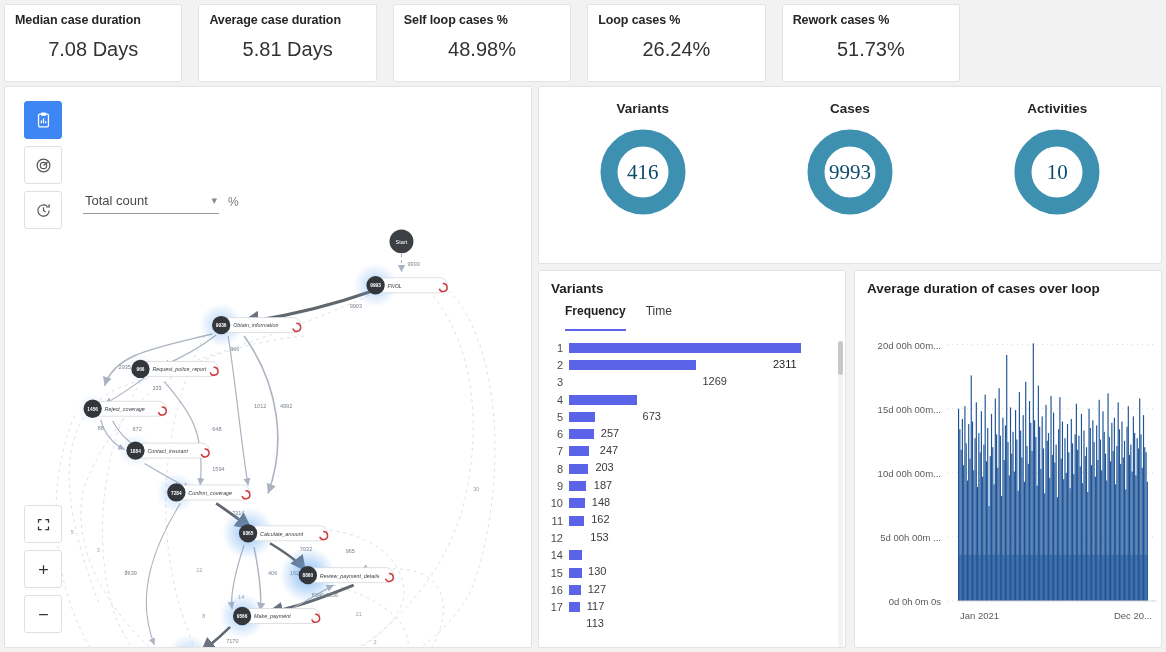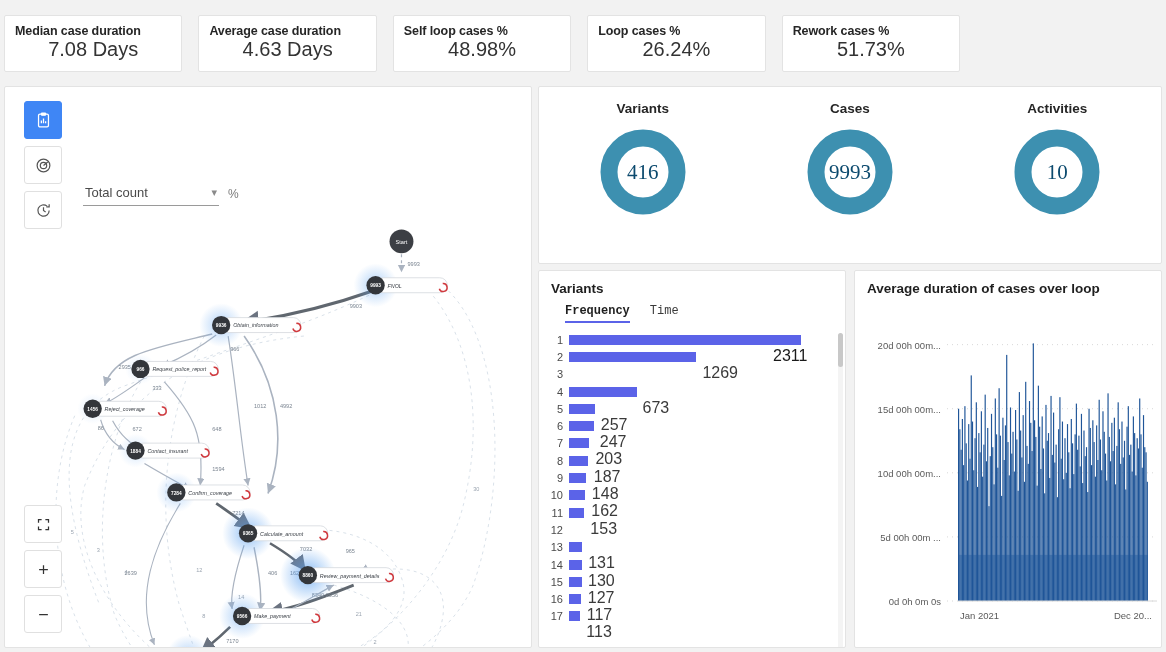--- a/index.html
+++ b/index.html
@@ -12,21 +12,20 @@
     overflow: hidden;
   }
   .page { position: relative; width: 1166px; height: 652px; }
 
   
   .kpi-strip {
     position: absolute; left: 0; top: 0;
     width: 964px; height: 82px;
     display: flex; gap: 16px;
     padding: 4px 4px 0 4px;
-    align-items: center;
   }
   .kpi-card {
     flex: 1 1 0;
     background: #ffffff;
     border: 1px solid #e3e3e3;
     border-radius: 2px;
     padding: 8px 10px 6px 10px;
     display: flex; flex-direction: column;
     min-width: 0;
   }
@@ -54,21 +53,21 @@
   }
   .tool-btn {
     width: 38px; height: 38px;
     background: #ffffff; border: 1px solid #e0e0e0; border-radius: 3px;
     display: flex; align-items: center; justify-content: center;
     cursor: pointer; color: #555;
   }
   .tool-btn.active { background: #3f86f5; border-color: #3f86f5; color: #ffffff; }
 
   .metric-select-wrap {
-    position: absolute; left: 78px; top: 96px; z-index: 6;
+    position: absolute; left: 78px; top: 104px; z-index: 6;
     display: flex; align-items: flex-end; gap: 9px;
   }
   .metric-select {
     width: 136px;
     border-bottom: 1px solid #9a9a9a;
     padding: 2px 2px 5px 2px;
     display: flex; align-items: center; justify-content: space-between;
     cursor: pointer;
   }
   .metric-select-label { font-size: 13px; color: #4a4a4a; }
@@ -102,35 +101,35 @@
     position: absolute; left: 538px; top: 270px;
     width: 308px; height: 378px;
     background: #ffffff; border: 1px solid #e3e3e3; border-radius: 2px;
     display: flex; flex-direction: column;
   }
   .panel-title {
     font-size: 13.5px; font-weight: 700; color: #1f1f1f;
     padding: 10px 0 0 12px;
   }
   .var-tabs { display: flex; gap: 20px; padding: 8px 0 0 26px; }
-  .var-tab { font-size: 12px; color: #3a3a3a; padding-bottom: 3px; cursor: pointer; font-family: Liberation Mono, monospace; }
+  .var-tab { font-size: 12px; color: #3a3a3a; padding-bottom: 11px; cursor: pointer; }
   .var-tab.active { color: #1f1f1f; border-bottom: 2px solid #5b63e8; font-weight: 600; }
 
   .var-list {
     flex: 1; margin-top: 8px; padding: 0 4px 4px 4px;
     overflow: hidden; position: relative;
   }
   .var-row { display: flex; align-items: center; height: 17.3px; }
   .var-idx {
     width: 26px; text-align: right; font-size: 11px; color: #4a4a4a;
     padding-right: 6px; flex: none;
   }
   .var-bar-area { flex: 1; display: flex; align-items: center; min-width: 0; }
   .var-bar { height: 10px; background: #5b63e8; flex: none; }
-  .var-num { font-size: 16px; color: #3a3a3a; margin-left: 6px; white-space: nowrap; margin-top: 32px; }
+  .var-num { font-size: 11px; color: #3a3a3a; margin-left: 6px; white-space: nowrap; margin-top: 32px; }
   .var-num.inside { margin-left: -28px; color: #1a1a1a; }
   .var-scrollbar {
     position: absolute; right: 2px; top: 2px; width: 5px; height: 352px;
     background: #f4f4f4; border-radius: 3px;
   }
   .var-scrollthumb {
     position: absolute; left: 0; top: 0; width: 5px; height: 34px;
     background: #c8c8c8; border-radius: 3px; cursor: pointer;
   }
 
@@ -148,21 +147,21 @@
 
 <div class="page">
 
   <div class="kpi-strip">
     <div class="kpi-card">
       <div class="kpi-label">Median case duration</div>
       <div class="kpi-value">7.08 Days</div>
     </div>
     <div class="kpi-card">
       <div class="kpi-label">Average case duration</div>
-      <div class="kpi-value">4.63 Days</div>
+      <div class="kpi-value">5.81 Days</div>
     </div>
     <div class="kpi-card">
       <div class="kpi-label">Self loop cases %</div>
       <div class="kpi-value">48.98%</div>
     </div>
     <div class="kpi-card">
       <div class="kpi-label">Loop cases %</div>
       <div class="kpi-value">26.24%</div>
     </div>
     <div class="kpi-card">
@@ -499,27 +498,20 @@
         </div>
         <div class="var-row">
           <div class="var-idx">11</div>
           <div class="var-bar-area">
             <div class="var-bar" style="width: 15.3596px; background: rgb(91, 99, 232);"></div>
             <div class="var-num">153</div>
           </div>
         </div>
         <div class="var-row">
           <div class="var-idx">12</div>
-        </div>
-        <div class="var-row">
-          <div class="var-idx">13</div>
-          <div class="var-bar-area">
-            <div class="var-bar" style="width: 13.151px; background: rgb(91, 99, 232);"></div>
-            <div class="var-num">131</div>
-          </div>
         </div>
         <div class="var-row">
           <div class="var-idx">14</div>
           <div class="var-bar-area">
             <div class="var-bar" style="width: 13.0506px; background: rgb(91, 99, 232);"></div>
             <div class="var-num">130</div>
           </div>
         </div>
         <div class="var-row">
           <div class="var-idx">15</div>

